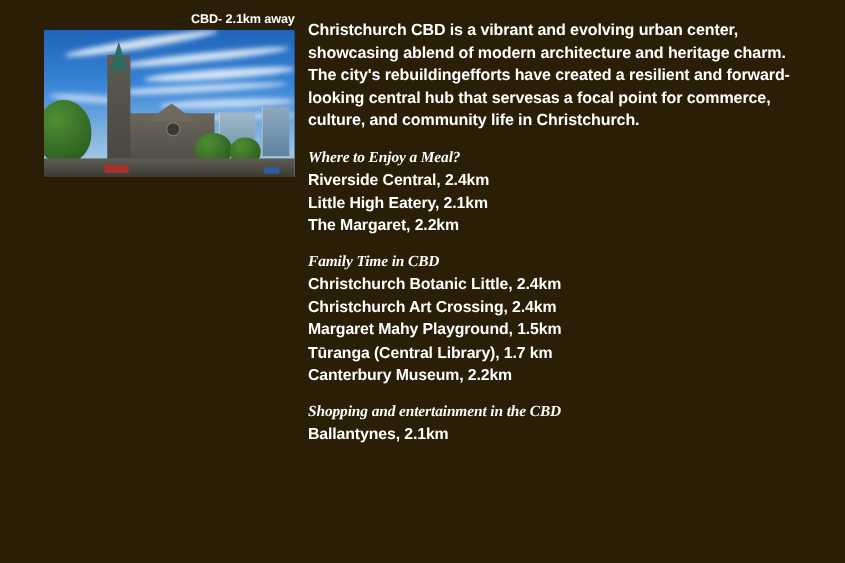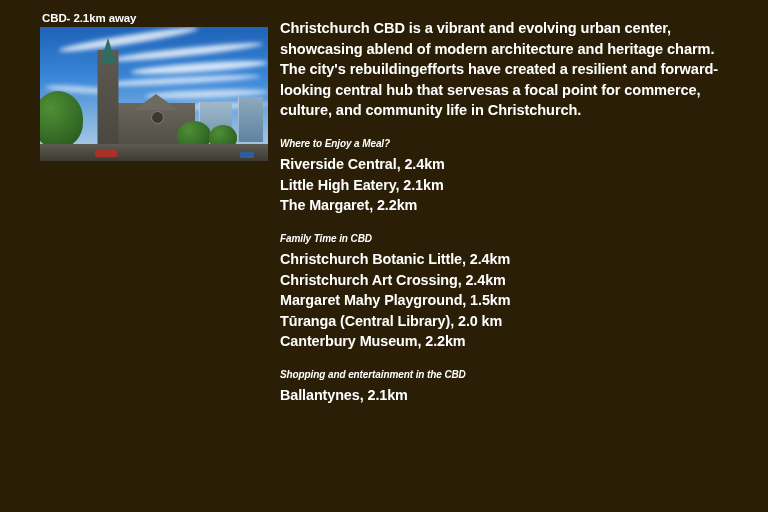--- a/index.html
+++ b/index.html
@@ -23,20 +23,21 @@
 
   
   .photo-column {
     position: absolute;
     left: 40px;
     top: 10px;
     width: 228px;
   }
   .photo-block {
     margin: 0;
+    text-align: right;
   }
   .photo-caption {
     color: #ffffff;
     font-size: 11.5px;
     font-weight: bold;
     line-height: 17px;
     letter-spacing: -0.1px;
     white-space: nowrap;
     padding-left: 2px;
   }
@@ -343,26 +344,27 @@
   }
   .intro {
     font-size: 14.6px;
     font-weight: bold;
     line-height: 20.5px;
     margin: 0 0 6px 0;
     letter-spacing: -0.1px;
   }
   .section { margin-top: 13px; }
   .section-heading {
-    font-size: 10px;
+    font-size: 14px;
     font-weight: bold;
     font-style: italic;
     line-height: 20.5px;
     margin: 0;
     letter-spacing: -0.1px;
+    font-family: Liberation Serif, serif;
   }
   .item {
     font-size: 14.4px;
     font-weight: bold;
     line-height: 20.5px;
     margin: 0;
     letter-spacing: -0.1px;
   }
 </style>
 </head>
@@ -413,21 +415,21 @@
       <p class="item">Riverside Central, 2.4km</p>
       <p class="item">Little High Eatery, 2.1km</p>
       <p class="item">The Margaret, 2.2km</p>
     </div>
 
     <div class="section">
       <p class="section-heading">Family Time in CBD</p>
       <p class="item">Christchurch Botanic Little, 2.4km</p>
       <p class="item">Christchurch Art Crossing, 2.4km</p>
       <p class="item">Margaret Mahy Playground, 1.5km</p>
-      <p class="item">Tūranga (Central Library), 2.0 km</p>
+      <p class="item">Tūranga (Central Library), 1.7 km</p>
       <p class="item">Canterbury Museum, 2.2km</p>
     </div>
 
     <div class="section">
       <p class="section-heading">Shopping and entertainment in the CBD</p>
       <p class="item">Ballantynes, 2.1km</p>
     </div>
 
   </div>
 

